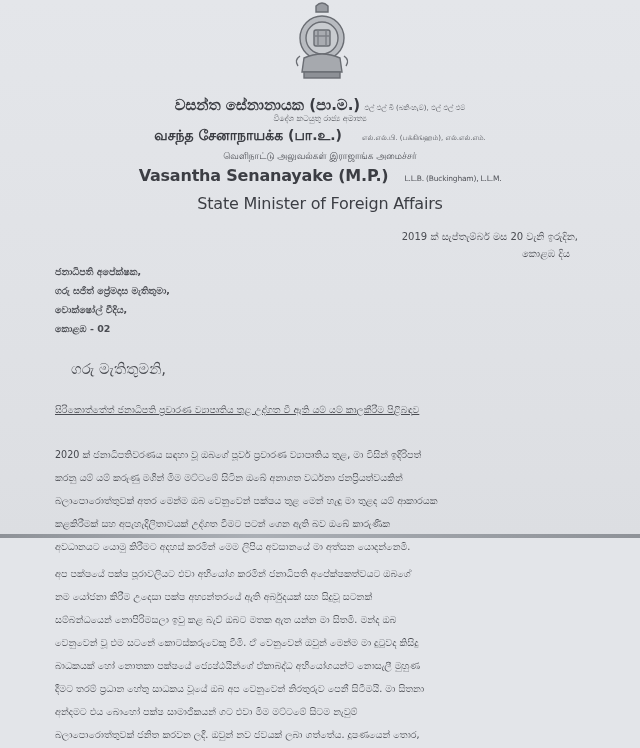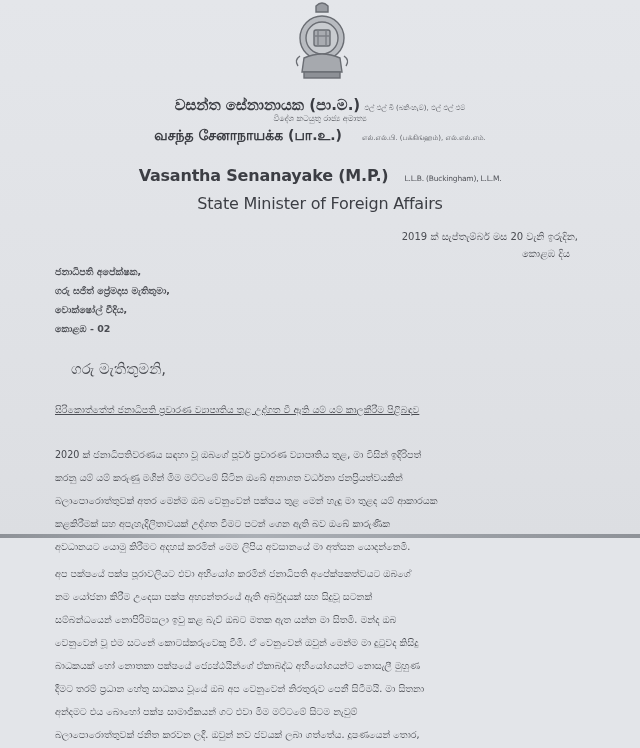--- a/index.html
+++ b/index.html
@@ -150,20 +150,21 @@
   </svg>
 
   <div class="header si-name">
     <span>වසන්ත සේනානායක (පා.ම.)</span><span class="quals">එල් එල් බී (බකිංහැම්), එල් එල් එම්</span>
   </div>
   <div class="header si-title">විදේශ කටයුතු රාජ්‍ය අමාත්‍ය</div>
 
   <div class="header ta-name">
     <span>வசந்த சேனாநாயக்க (பா.உ.)</span><span class="quals">எல்.எல்.பி. (பக்கிங்ஹம்), எல்.எல்.எம்.</span>
   </div>
+  <div class="header ta-title">வெளிநாட்டு அலுவல்கள் இராஜாங்க அமைச்சர்</div>
 
   <div class="header en-name">
     <span>Vasantha Senanayake (M.P.)</span><span class="quals">L.L.B. (Buckingham), L.L.M.</span>
   </div>
   <div class="header en-title">State Minister of Foreign Affairs</div>
 
   <div class="dateblock">
     <span>2019 ක් සැප්තැම්බර් මස 20 වැනි ඉරුදින,</span>
     <span class="place">කොළඹ දිය</span>
   </div>

